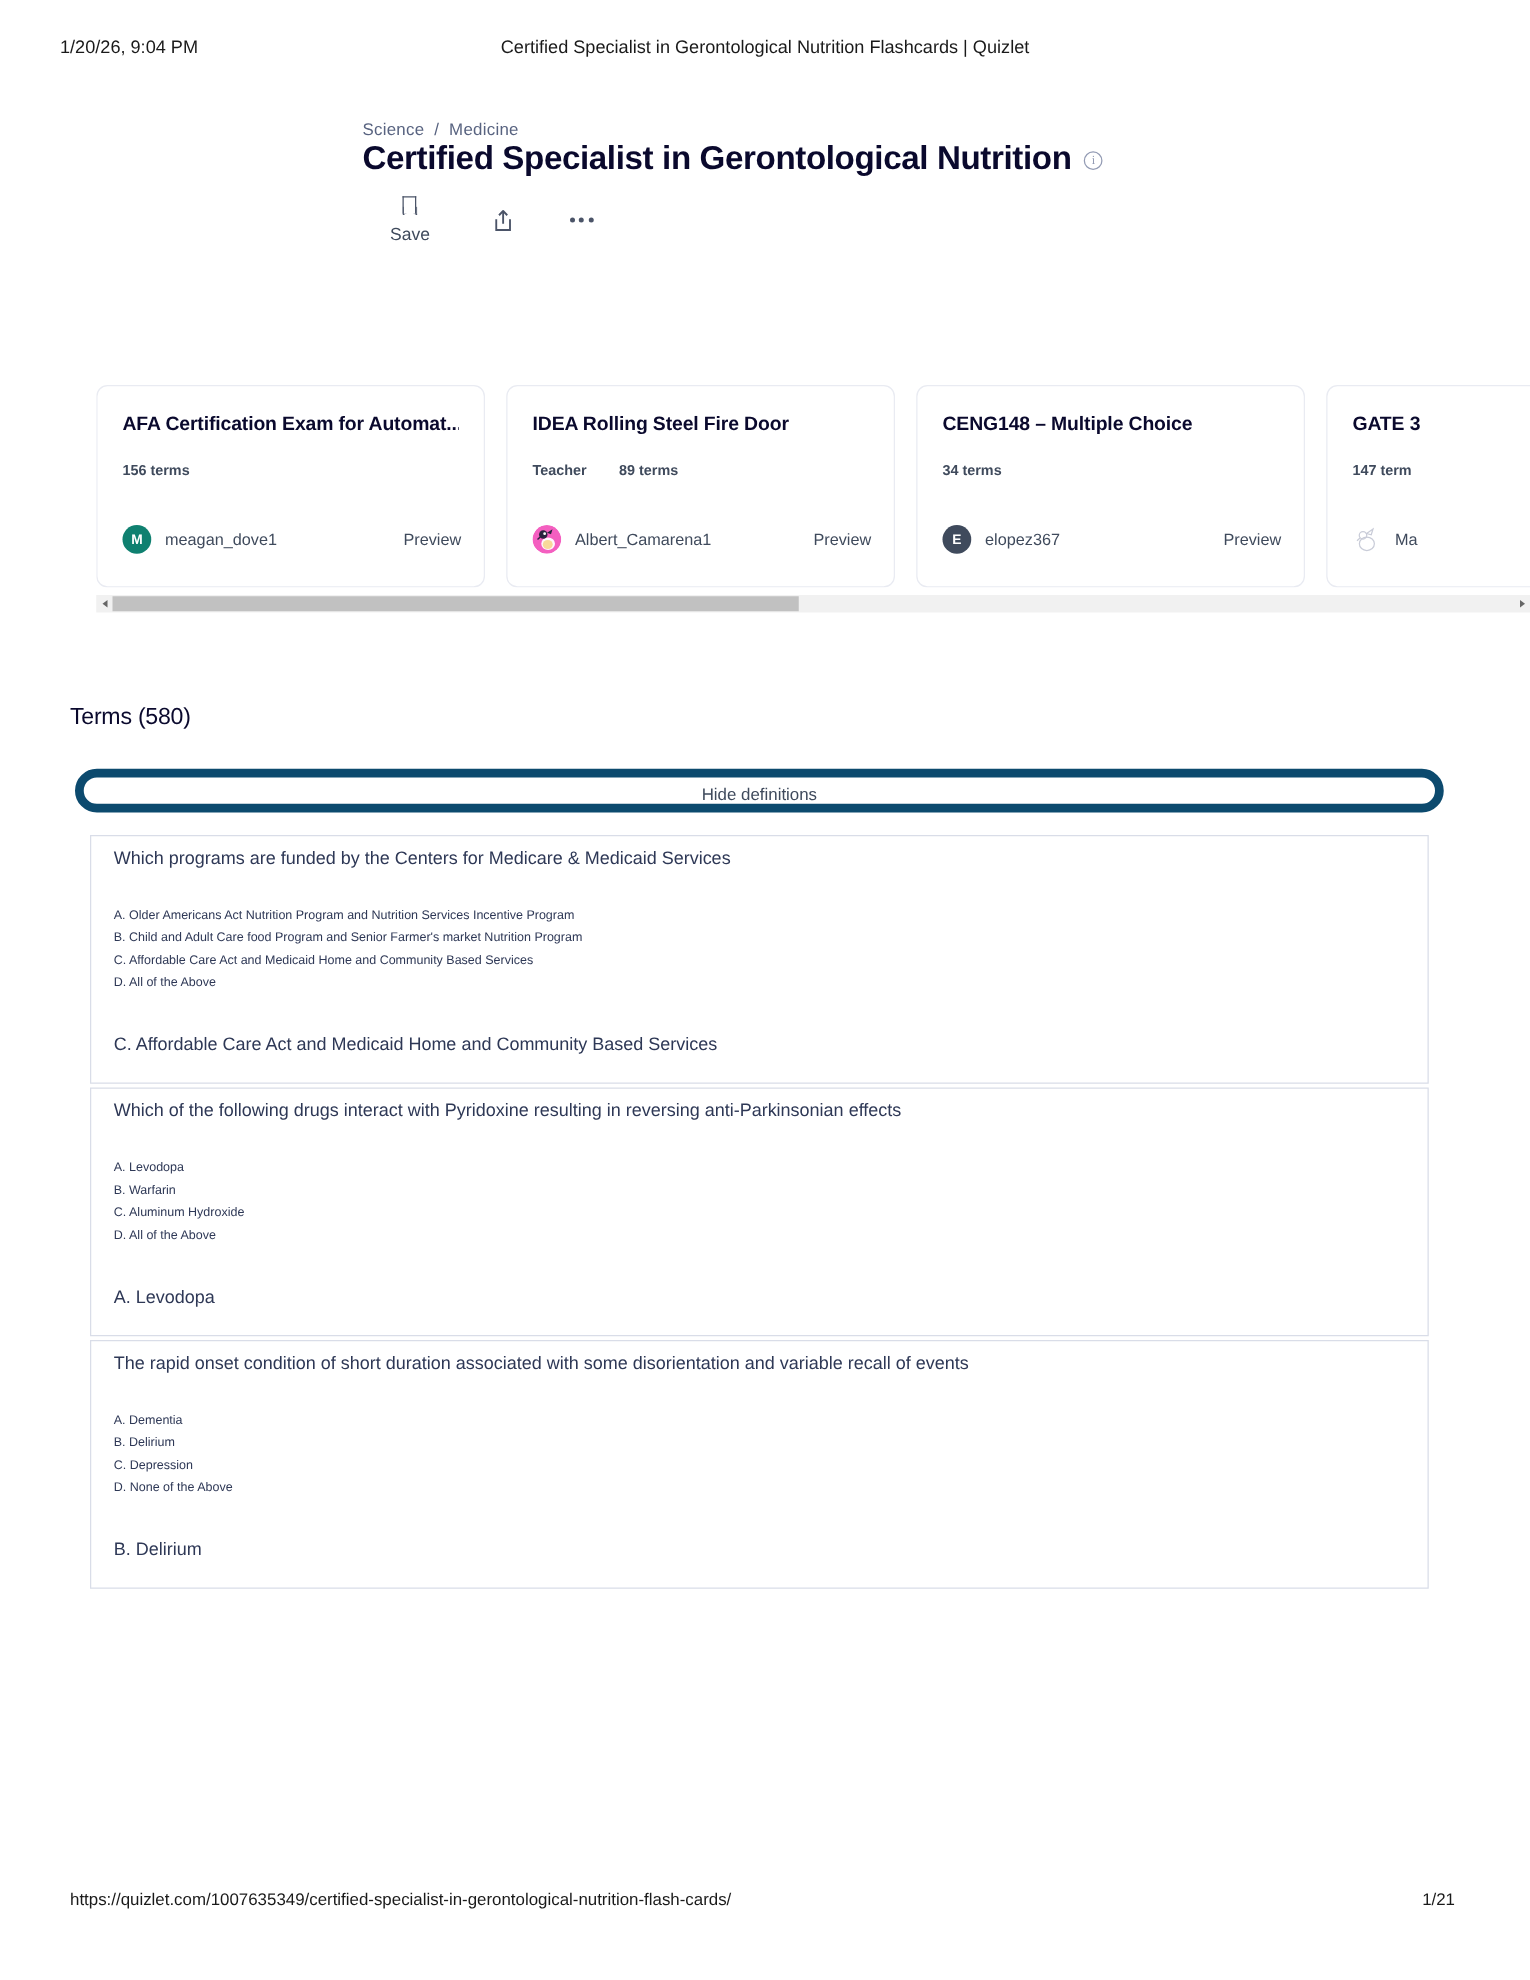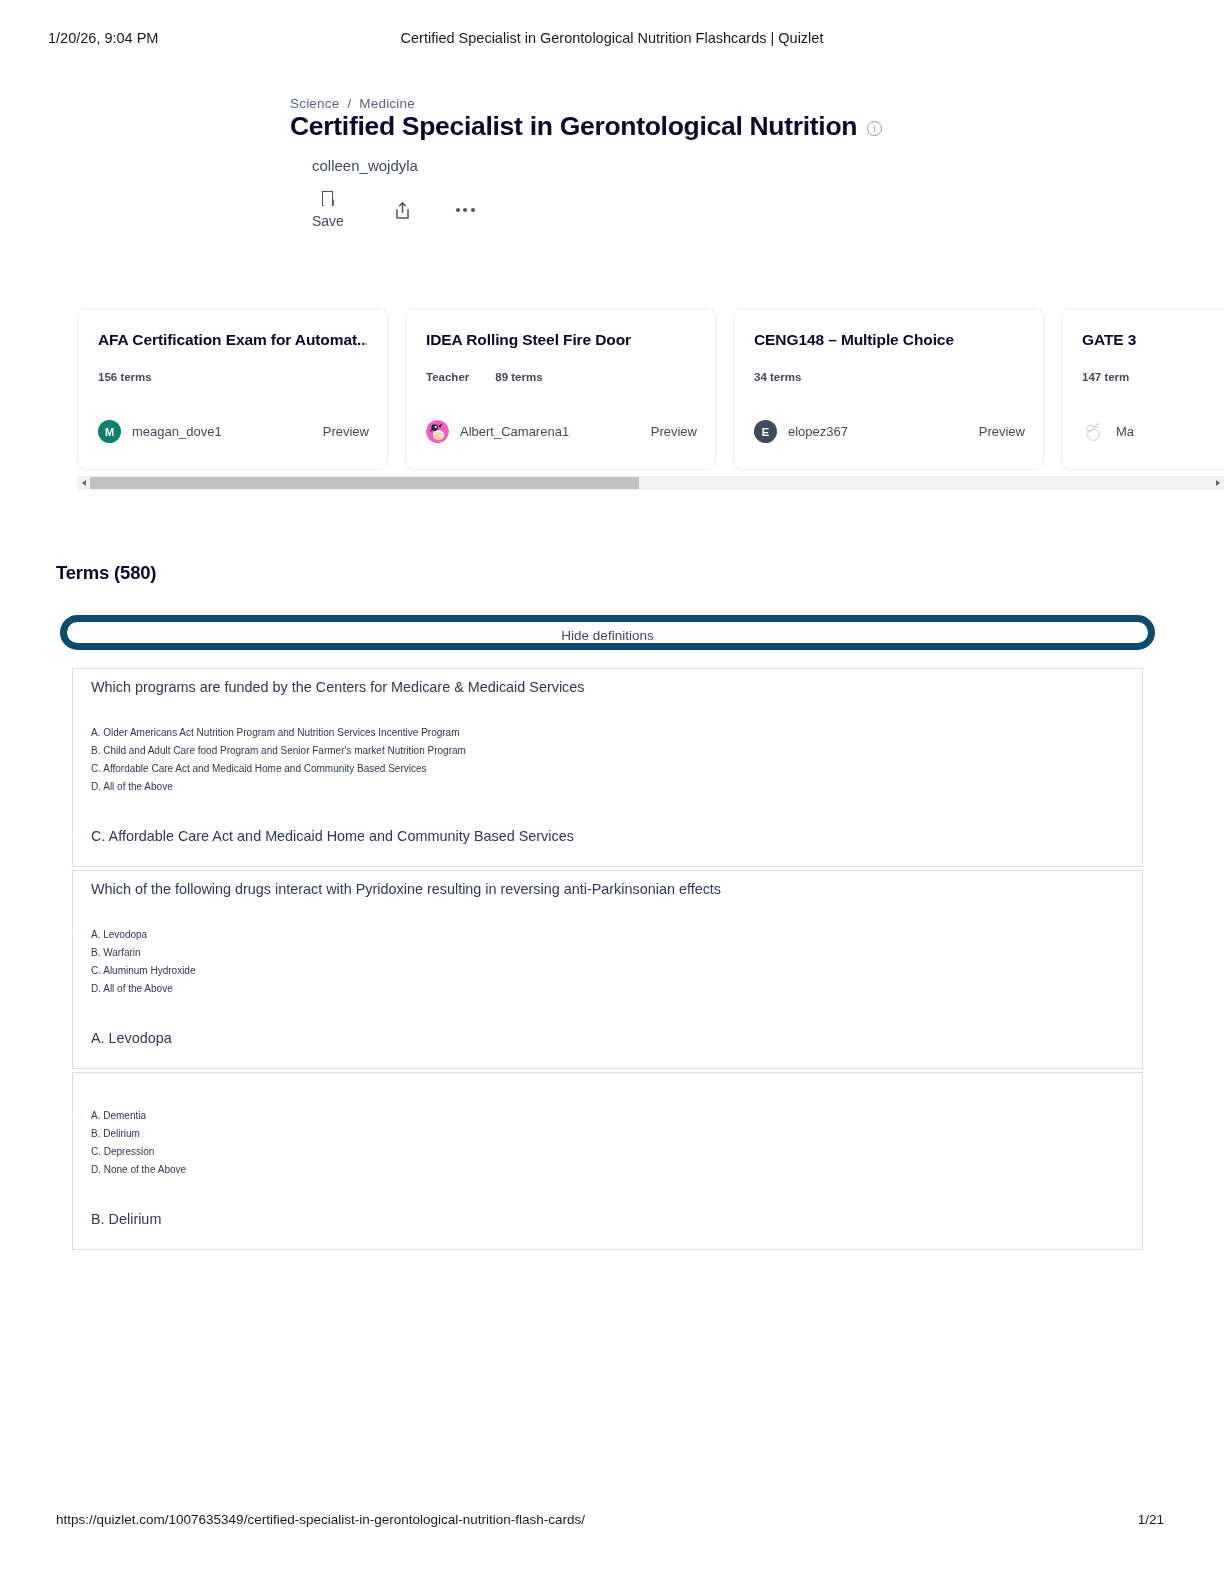--- a/index.html
+++ b/index.html
@@ -259,21 +259,21 @@
     width: 49%;
     height: 12px;
     background: #c1c1c1;
   }
 
   
   .terms-heading {
     position: absolute;
     left: 56px; top: 562px;
     font-size: 18.5px;
-    font-weight: bold;
+    font-weight: normal;
     color: #0a092d;
     letter-spacing: -0.2px;
   }
   .hide-def-btn {
     position: absolute;
     left: 60px; top: 615px;
     width: 1095px;
     height: 35px;
     border: 7px solid #0c4a6e;
     border-radius: 18px;
@@ -330,21 +330,20 @@
     <span class="crumb">Science</span>
     <span class="sep">/</span>
     <span class="crumb">Medicine</span>
   </div>
 
   <div class="set-title-row">
     <div class="set-title">Certified Specialist in Gerontological Nutrition</div>
     <div class="info-icon"></div>
   </div>
 
-  <div class="set-author">colleen_wojdyla</div>
 
   <div class="set-actions">
     <div class="act act-save">
       <span class="ico-bookmark"></span>
       <span>Save</span>
     </div>
     <div class="act act-share">
       <svg class="ico-share" viewBox="0 0 17 19">
         <path d="M3 8.3 V17 H14 V8.3" fill="none" stroke="#4b5468" stroke-width="1.5"></path>
         <path d="M8.5 12 V2" fill="none" stroke="#4b5468" stroke-width="1.5"></path>
@@ -460,20 +459,21 @@
     <div class="t-options">
       <div>A. Levodopa</div>
       <div>B. Warfarin</div>
       <div>C. Aluminum Hydroxide</div>
       <div>D. All of the Above</div>
     </div>
     <div class="t-answer">A. Levodopa</div>
   </div>
 
   <div class="term-card">
+    <div class="t-question">The rapid onset condition of short duration associated with some disorientation and variable recall of events</div>
     <div class="t-options">
       <div>A. Dementia</div>
       <div>B. Delirium</div>
       <div>C. Depression</div>
       <div>D. None of the Above</div>
     </div>
     <div class="t-answer">B. Delirium</div>
   </div>
 
 </div>

